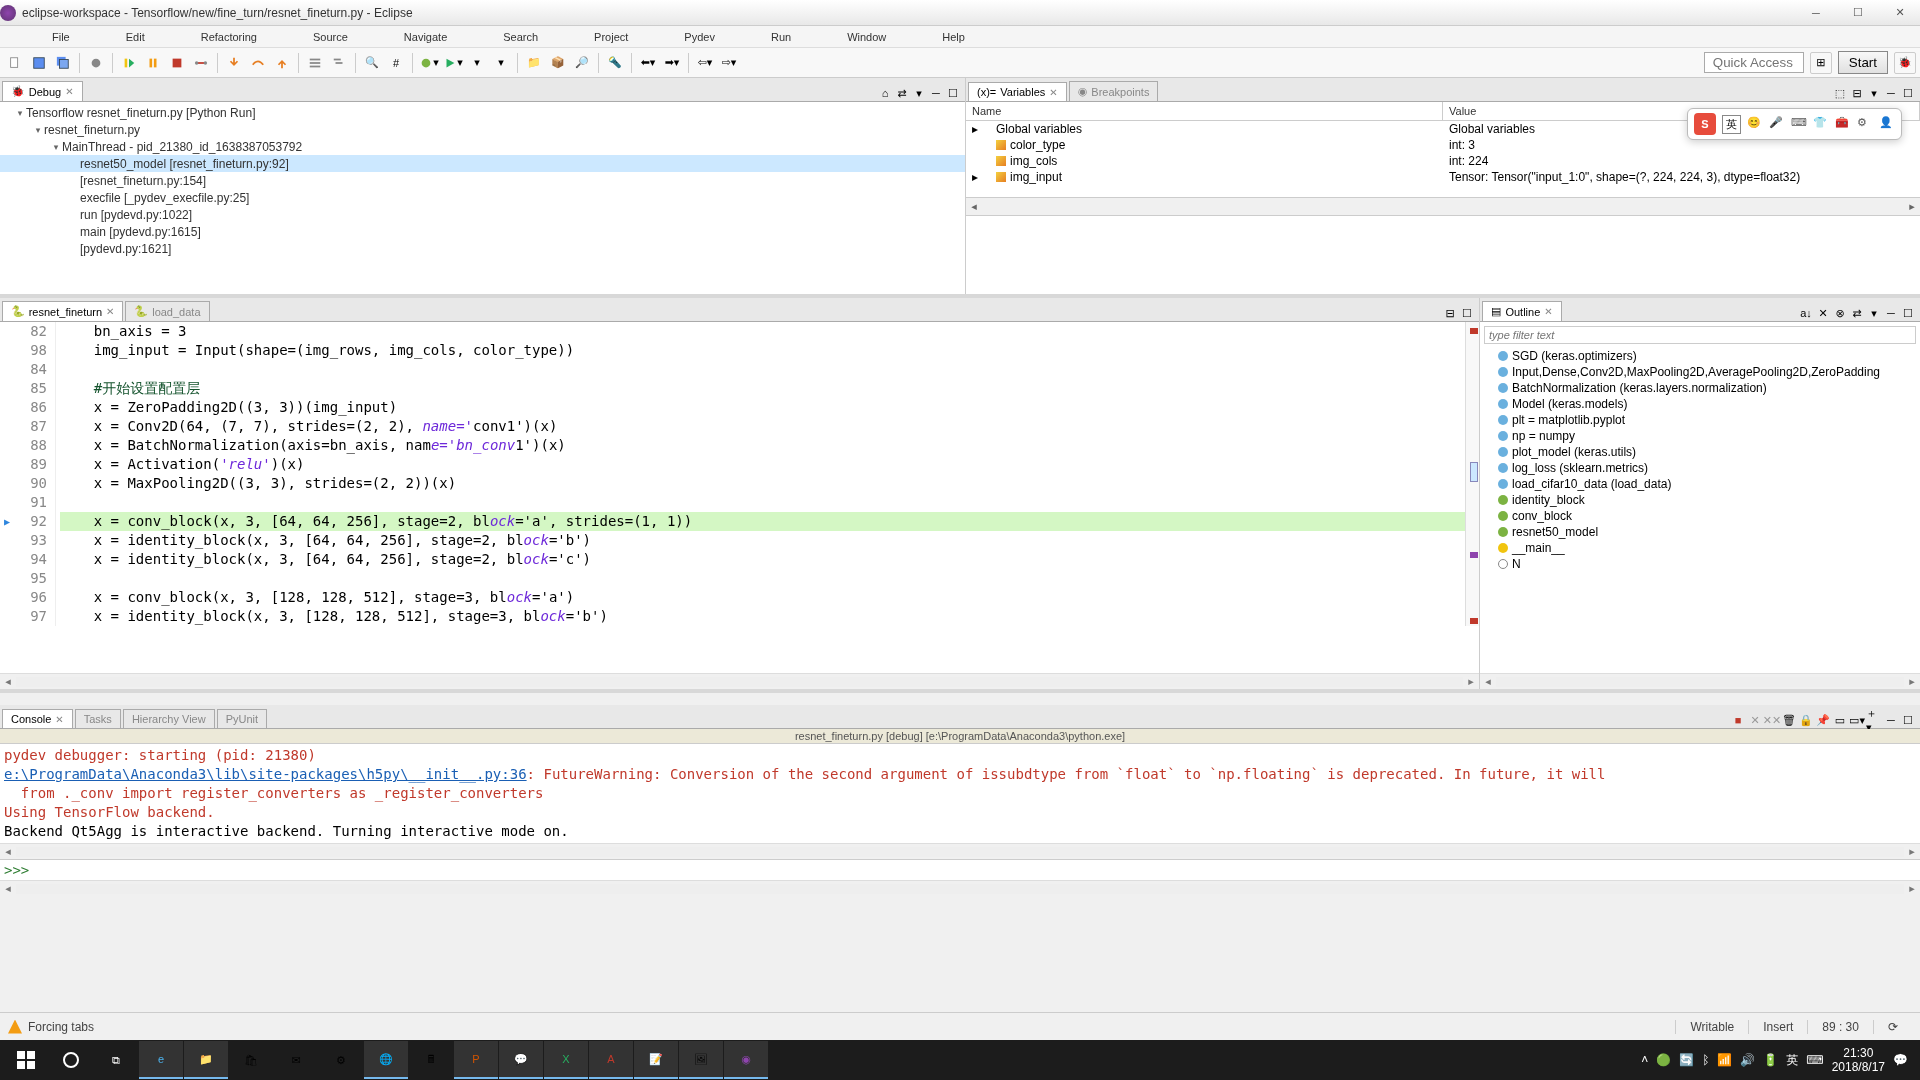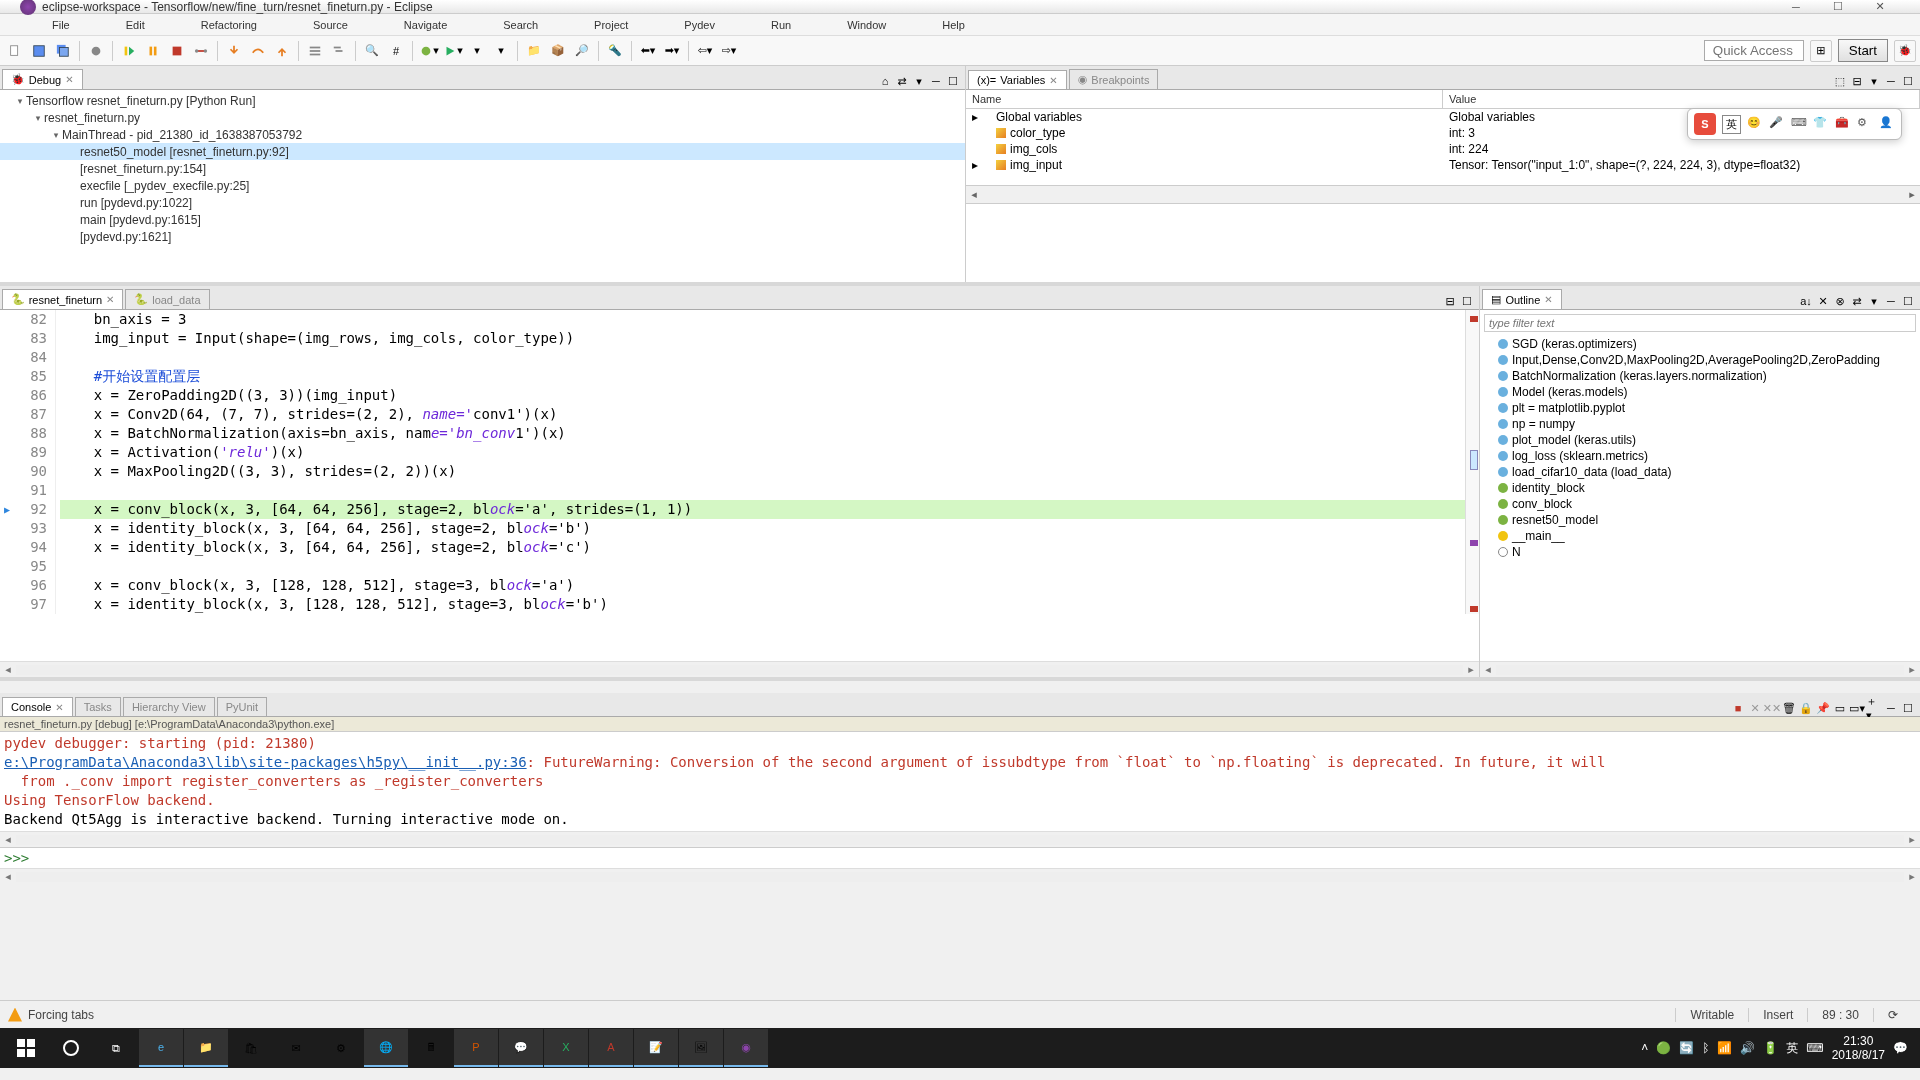--- a/index.html
+++ b/index.html
@@ -1,17 +1,17 @@
 <!DOCTYPE html>
 <html><head>
 <meta charset="utf-8">
 <style>
 * { margin: 0; padding: 0; box-sizing: border-box; }
 body { font-family: "Segoe UI", Tahoma, sans-serif; font-size: 11px; background: #f0f0f0; width: 1920px; height: 1080px; overflow: hidden; position: relative; }
-.titlebar { height: 14px; background: linear-gradient(#fff, #e8e8e8); display: flex; align-items: center; padding: 0 20px; border-bottom: 1px solid #ccc; }
+.titlebar { height: 26px; background: linear-gradient(#fff, #e8e8e8); display: flex; align-items: center; padding: 0 0; border-bottom: 1px solid #ccc; }
 .titlebar .icon { width: 16px; height: 16px; background: radial-gradient(circle, #8e44ad, #5e3370); border-radius: 50%; margin-right: 6px; }
 .titlebar .title { flex: 1; color: #333; font-size: 12px; }
 .winbtns { display: flex; gap: 2px; }
 .winbtn { width: 40px; height: 22px; display: flex; align-items: center; justify-content: center; color: #555; }
 .menubar { height: 22px; background: #f5f5f5; display: flex; align-items: center; padding: 0 4px; border-bottom: 1px solid #ddd; }
 .menubar span { padding: 2px 8px; color: #333; margin-left: 40px; }
 .toolbar { height: 30px; background: #f8f8f8; border-bottom: 1px solid #ccc; display: flex; align-items: center; padding: 0 4px; gap: 2px; }
 .tbtn { width: 22px; height: 22px; display: flex; align-items: center; justify-content: center; border-radius: 2px; position: relative; }
 .tbtn svg { width: 14px; height: 14px; }
 .tsep { width: 1px; height: 20px; background: #ccc; margin: 0 3px; }
@@ -47,21 +47,21 @@
 .var-row div { padding: 1px 6px; display: flex; align-items: center; gap: 4px; }
 .var-row .cube { width: 10px; height: 10px; background: linear-gradient(135deg,#f4d03f,#e67e22); }
 .vars-scroll { height: 18px; background: #f0f0f0; border-top: 1px solid #ccc; display: flex; align-items: center; }
 .vars-scroll .arrow { width: 16px; text-align: center; color: #666; }
 .vars-detail { flex: 1; background: #fff; border-top: 1px solid #ccc; }
 
 .editor { display: flex; font-family: Consolas, monospace; font-size: 14px; line-height: 19px; }
 .gutter { width: 42px; text-align: right; padding-right: 8px; color: #888; background: #fff; border-right: 1px solid #eee; user-select: none; }
 .code { flex: 1; white-space: pre; color: #000; padding-left: 4px; }
 .code .str { color: #6d28d9; font-style: italic; }
-.code .cmt { color: #1d4ed8; }
+.code .cmt { color: #14532d; }
 .hl-line { background: #d4f7c4; display: inline-block; width: 100%; }
 .editor-margin { width: 14px; background: #fff; }
 .editor-margin .arrow { color: #2e86de; font-size: 10px; text-align: center; }
 .overv { width: 14px; background: #f8f8f8; border-left: 1px solid #ddd; position: relative; }
 .overv .mark { position: absolute; right: 1px; width: 8px; height: 6px; }
 
 .outline-filter { border: 1px solid #ccc; margin: 4px; padding: 2px 4px; color: #aaa; font-style: italic; font-size: 11px; }
 .outline-list { font-size: 12px; }
 .outline-row { display: flex; align-items: center; gap: 4px; padding: 1px 4px 1px 18px; }
 .outline-row .dot { width: 10px; height: 10px; border-radius: 50%; }
@@ -384,21 +384,21 @@
                 <div class="arrow">▶</div>
               </div>
               <div style="height: 19px;"></div>
               <div style="height: 19px;"></div>
               <div style="height: 19px;"></div>
               <div style="height: 19px;"></div>
               <div style="height: 19px;"></div>
             </div>
           <div class="gutter" id="ed-gutter">
               <div>82</div>
-              <div>83</div>
+              <div>98</div>
               <div>84</div>
               <div>85</div>
               <div>86</div>
               <div>87</div>
               <div>88</div>
               <div>89</div>
               <div>90</div>
               <div>91</div>
               <div>92</div>
               <div>93</div>
@@ -532,21 +532,21 @@
           <div class="pbtn">🗑</div>
           <div class="pbtn">🔒</div>
           <div class="pbtn">📌</div>
           <div class="pbtn">▭</div>
           <div class="pbtn">▭▾</div>
           <div class="pbtn">＋▾</div>
           <div class="pbtn">─</div>
           <div class="pbtn">☐</div>
         </div>
       </div>
-      <div style="background:#ece9d8;padding:1px 4px;font-size:11px;color:#555;border-bottom:1px solid #ccc;">resnet_fineturn.py [debug] [e:\ProgramData\Anaconda3\python.exe]</div>
+      <div style="background:#ece9d8;padding:1px 4px;font-size:11px;color:#555;border-bottom:1px solid #ccc;text-align:center;">resnet_fineturn.py [debug] [e:\ProgramData\Anaconda3\python.exe]</div>
       <div class="panel-body">
         <div class="console-body" id="console-body"><div class="red">pydev debugger: starting (pid: 21380)</div><div><span class="link">e:\ProgramData\Anaconda3\lib\site-packages\h5py\__init__.py:36</span><span class="red">: FutureWarning: Conversion of the second argument of issubdtype from `float` to `np.floating` is deprecated. In future, it will</span></div><div class="red">  from ._conv import register_converters as _register_converters</div><div class="red">Using TensorFlow backend.</div><div class="">Backend Qt5Agg is interactive backend. Turning interactive mode on.</div></div>
       </div>
       <div class="hscroll">
           <span class="arr">◂</span>
           <div class="track"></div>
           <span class="arr">▸</span>
         </div>
       <div class="prompt-row">&gt;&gt;&gt;</div>
       <div class="hscroll">

